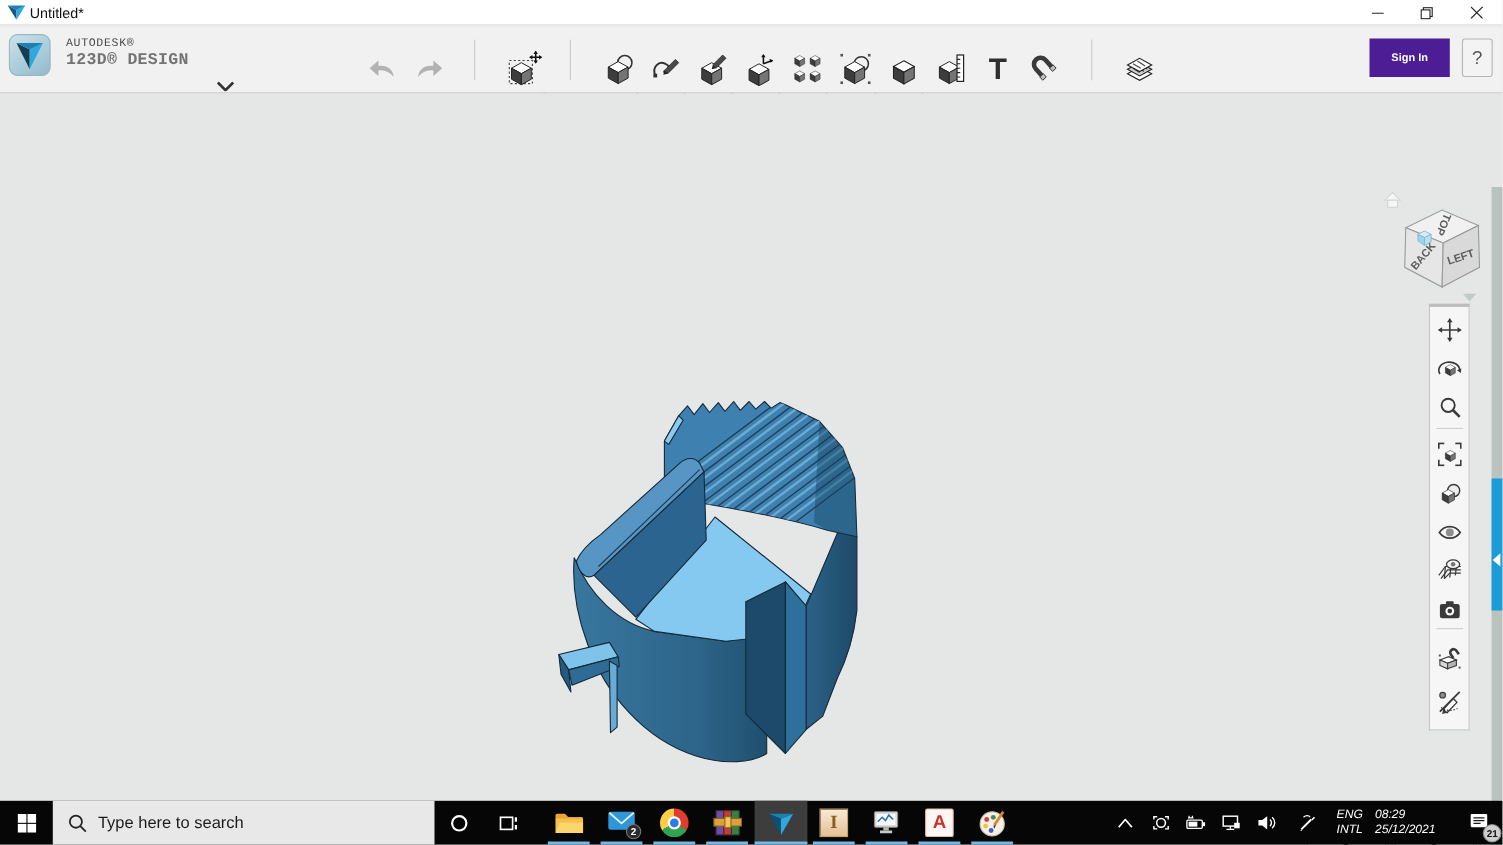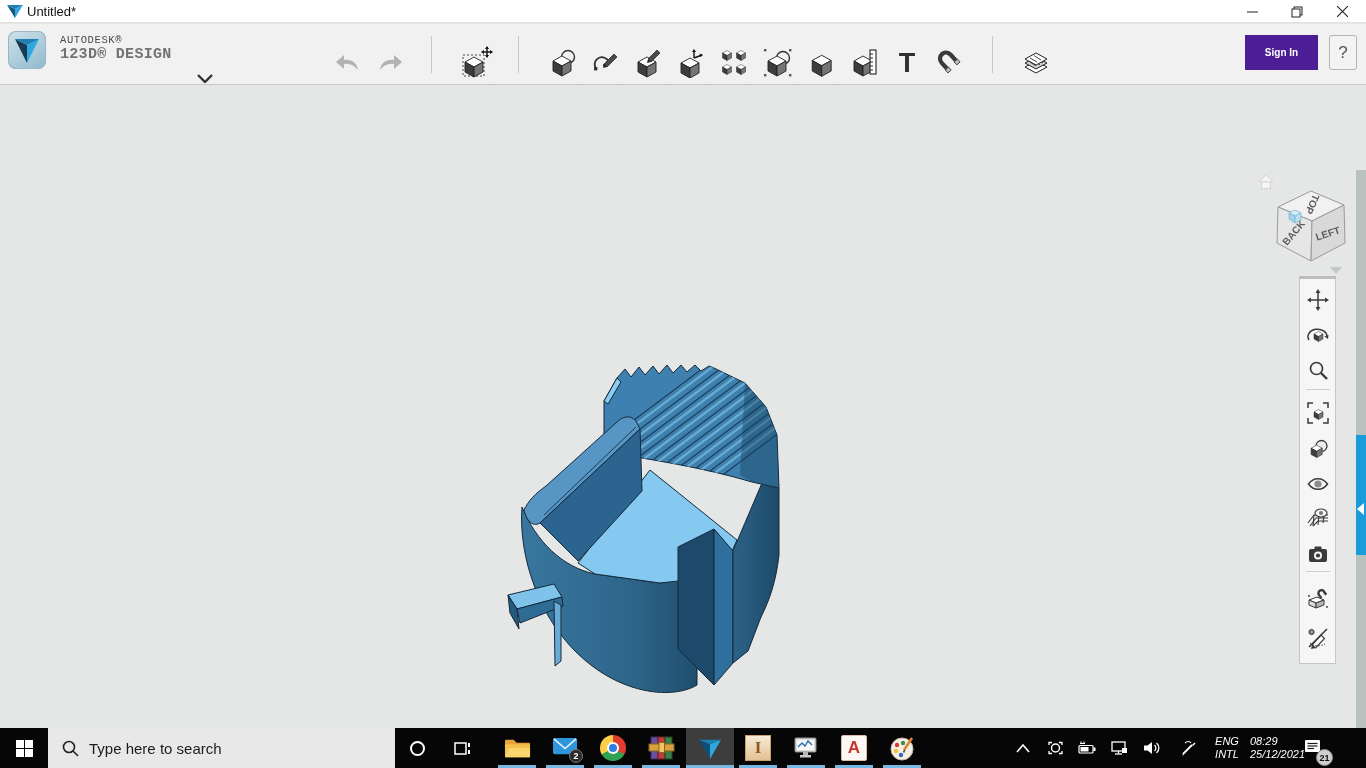--- a/index.html
+++ b/index.html
@@ -646,21 +646,21 @@
         <div>ENG</div>
         <div>INTL</div>
       </div>
     </div>
     <div class="tb-cell" style="left:1248px;width:76px">
       <div class="tray-txt" style="text-align:left;width:72px">
         <div>08:29</div>
         <div>25/12/2021</div>
       </div>
     </div>
-    <div class="tb-cell" style="left:1294px;width:40px">
+    <div class="tb-cell" style="left:1326px;width:40px">
       <svg width="20" height="18" viewBox="0 0 20 18">
         <rect x="1" y="1" width="15" height="12" rx="1" fill="#fff"></rect>
         <g stroke="#1a1a1a" stroke-width="1.2">
             <line x1="3.5" y1="4.5" x2="13.5" y2="4.5"></line>
             <line x1="3.5" y1="7" x2="13.5" y2="7"></line>
             <line x1="3.5" y1="9.5" x2="10" y2="9.5"></line>
           </g>
       </svg>
       <span class="badge" style="right:1px;bottom:2px;width:17px;height:17px;background:#cfcfcf;border:1px solid #8a8a8a;color:#111;font-size:9px">21</span>
     </div>

